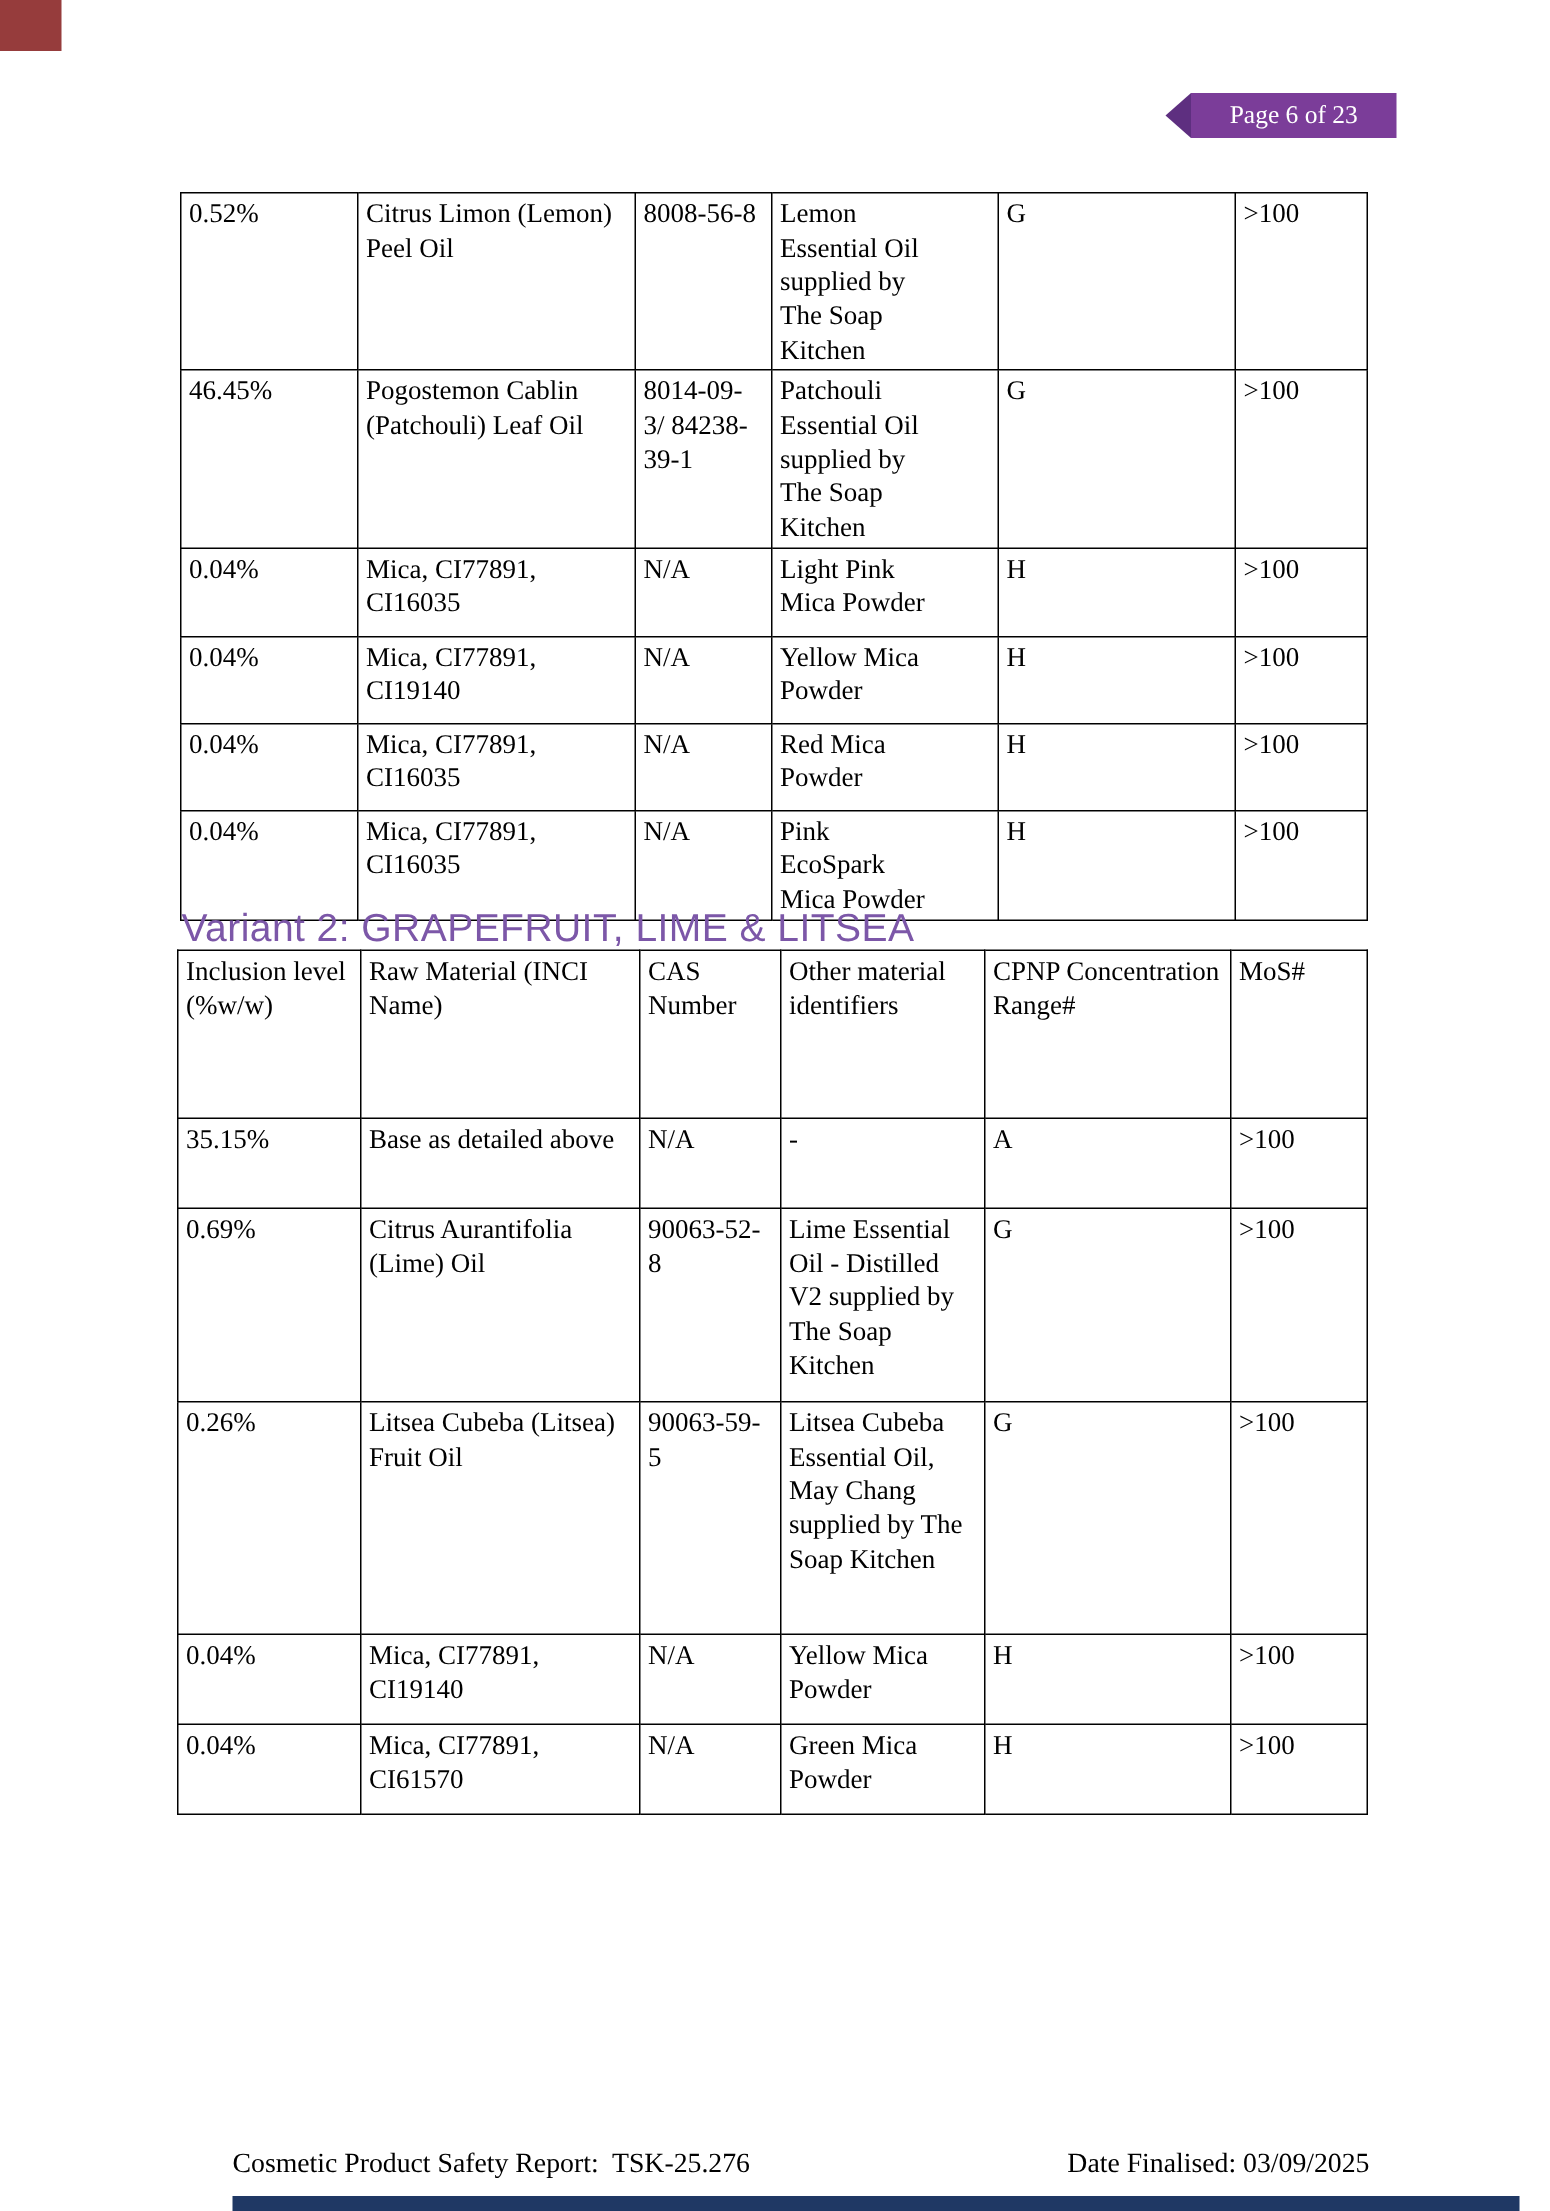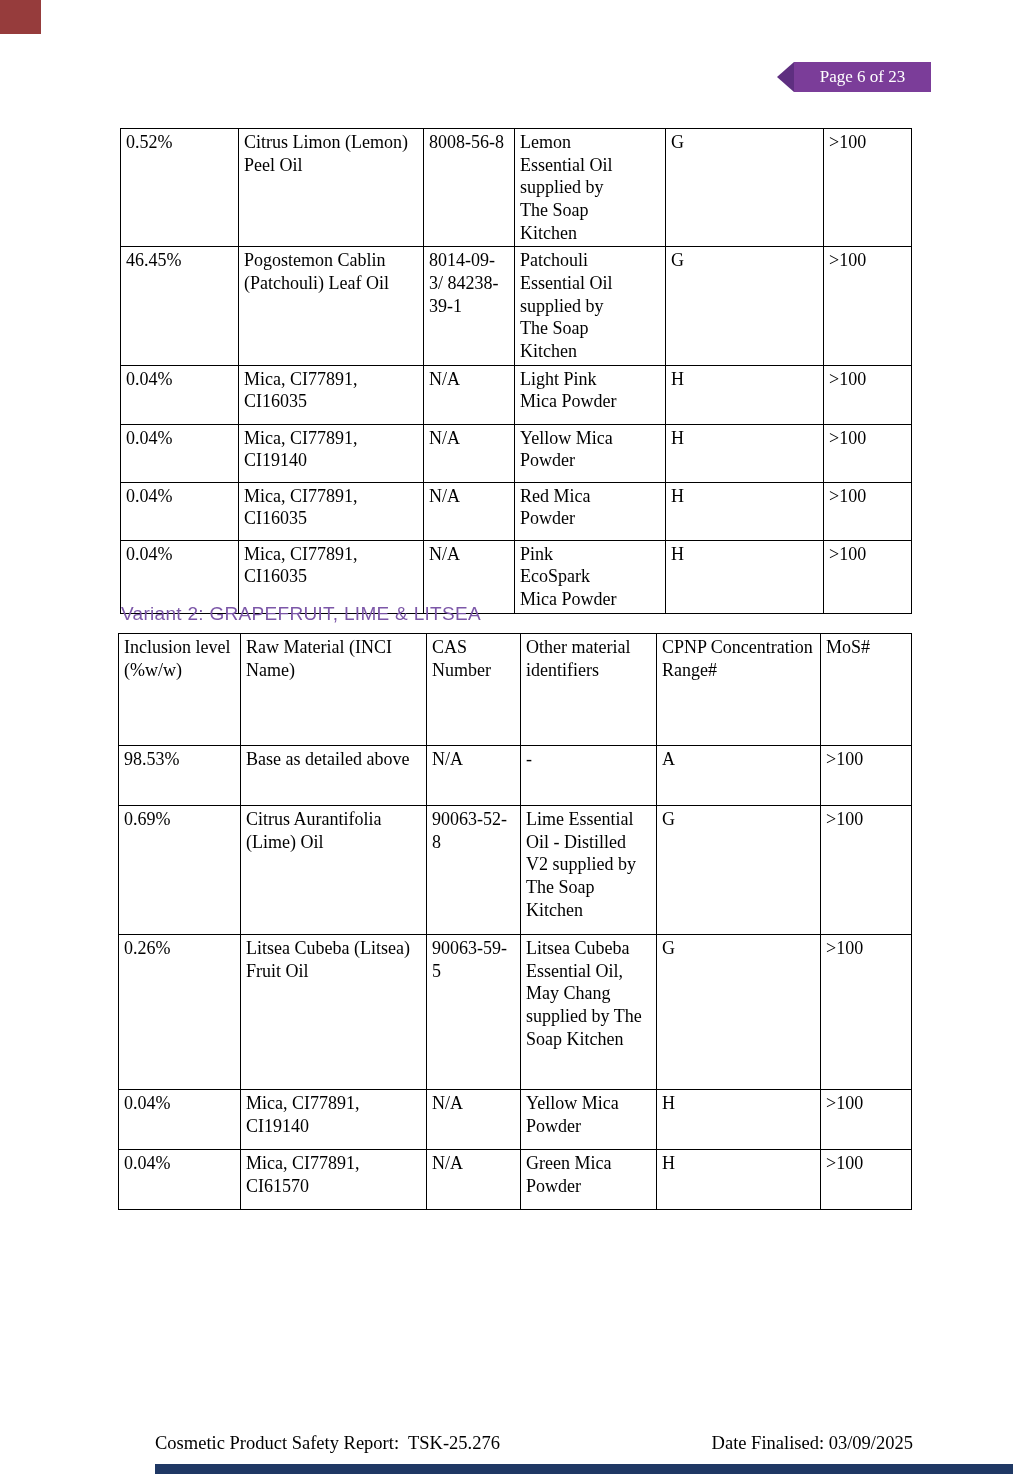--- a/index.html
+++ b/index.html
@@ -27,21 +27,21 @@
     border:1px solid #000; vertical-align:top; text-align:left;
     font-weight:normal; font-size:18px; line-height:1.26;
     padding:2px 6px 2px 5px; overflow:hidden; word-wrap:break-word;
   }
   .t1 { left:120px; top:128px; width:791px; }
   .t2 { left:118px; top:633px; width:793px; }
   .t1 td.c-other { padding-right:39px; }
   .t2 td.c-other, .t2 th.c-other { padding-right:12px; }
   .section-heading {
     position:absolute; left:121px; top:603px;
-    font-family:"Liberation Sans", sans-serif; font-size:19px;
+    font-family:"Liberation Sans", sans-serif; font-size:26px;
     letter-spacing:0.3px; color:var(--heading_purple,#7c57a8);
   }
   .footer {
     position:absolute; left:155px; top:1433px; width:758px;
     display:flex; justify-content:space-between; font-size:18.5px;
   }
   .footer-rule {
     position:absolute; left:155px; top:1464px; width:858px; height:10px;
     background:var(--footer_navy,#1f3864);
   }
@@ -135,21 +135,21 @@
         <th>Inclusion level (%w/w)</th>
         <th>Raw Material (INCI Name)</th>
         <th>CAS Number</th>
         <th class="c-other">Other material identifiers</th>
         <th>CPNP Concentration Range#</th>
         <th>MoS#</th>
       </tr>
     </thead>
     <tbody>
       <tr style="height:60px">
-        <td>98.53%</td>
+        <td>35.15%</td>
         <td>Base as detailed above</td>
         <td>N/A</td>
         <td class="c-other">-</td>
         <td>A</td>
         <td>&gt;100</td>
       </tr>
       <tr style="height:129px">
         <td>0.69%</td>
         <td>Citrus Aurantifolia (Lime) Oil</td>
         <td>90063-52-8</td>

